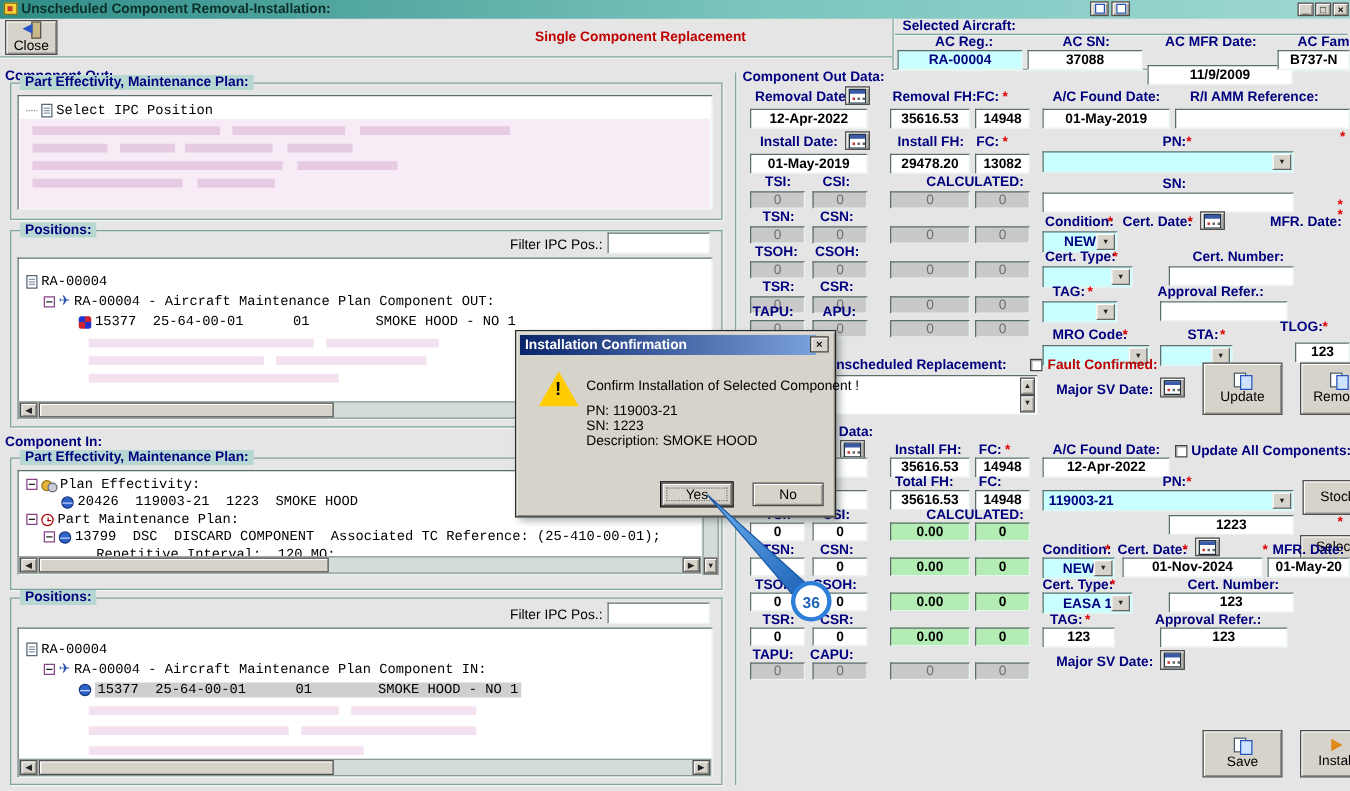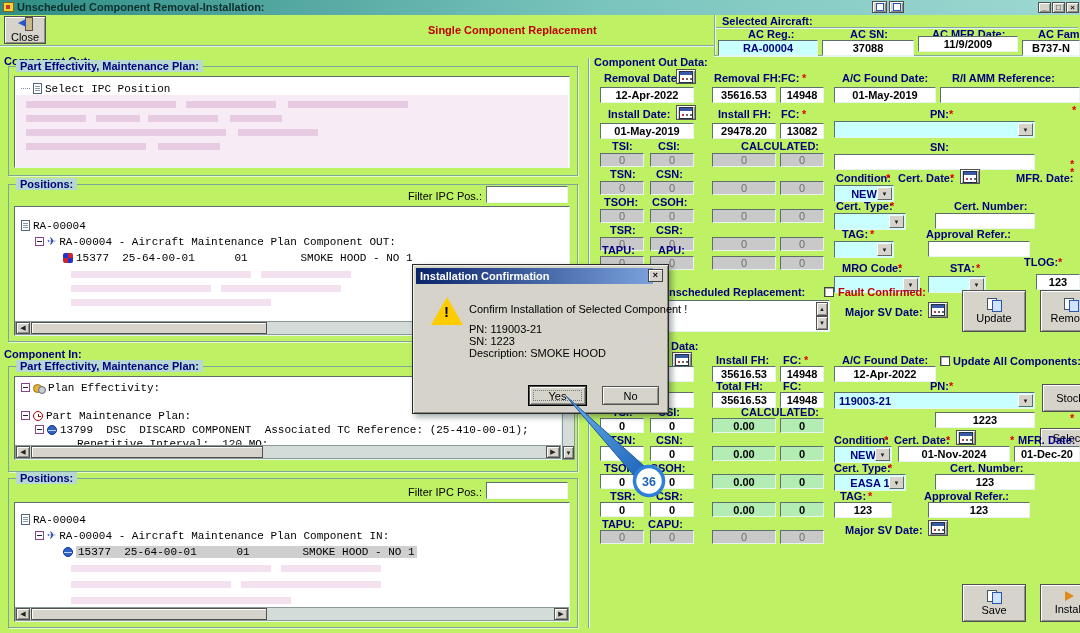--- a/index.html
+++ b/index.html
@@ -1,17 +1,17 @@
 <!DOCTYPE html>
 <html><head>
 <meta charset="utf-8">
 <style>
 *{margin:0;padding:0;box-sizing:border-box}
 html,body{width:1080px;height:633px;overflow:hidden}
-#root{position:relative;width:1080px;height:633px;background:#bef264;font-family:"Liberation Sans",sans-serif;font-size:11px;overflow:hidden}
+#root{position:relative;width:1080px;height:633px;background:#e5e5e5;font-family:"Liberation Sans",sans-serif;font-size:11px;overflow:hidden}
 .lbl{position:absolute;color:#00007f;font-weight:bold;white-space:nowrap;font-size:11px}
 .lbl.red{color:#c00000}
 .ast{position:absolute;color:#e00000;font-weight:bold;font-size:11px}
 .fld{position:absolute;background:#fff;border:1px solid;border-color:#5c6f6c #e9f4f1 #e9f4f1 #5c6f6c;font-weight:bold;font-size:11px;display:flex;align-items:center;justify-content:center;white-space:nowrap;overflow:hidden;color:#000}
 .fld.cyan{background:#c9ffff;color:#00007f}
 .fld.gray{background:#c9c9c9;color:#6e6e6e;font-weight:normal}
 .fld.green{background:#b3edb3;color:#000}
 .fld.alft{justify-content:flex-start;padding-left:4px}
 .combo .arr{position:absolute;right:1px;top:1px;bottom:1px;width:15px;background:#d6d3ca;border:1px solid;border-color:#fff #666 #666 #fff;display:flex;align-items:center;justify-content:center}
 .combo .arr::before{content:"▼";font-size:6px;color:#222}
@@ -116,21 +116,21 @@
   <div class="etch-h" style="left:714px;top:55px;width:366px"></div>
 
   <div class="lbl" style="left:722px;top:15px">Selected Aircraft:</div>
   <div class="etch-h" style="left:716px;top:27px;width:362px"></div>
   <div class="lbl" style="left:748px;top:28px">AC Reg.:</div>
   <div class="lbl" style="left:850px;top:28px">AC SN:</div>
   <div class="lbl" style="left:932px;top:28px">AC MFR Date:</div>
   <div class="lbl" style="left:1038px;top:28px">AC Fam</div>
   <div class="fld cyan" style="left:718px;top:40px;width:100px;height:16px">RA-00004</div>
   <div class="fld" style="left:822px;top:40px;width:92px;height:16px">37088</div>
-  <div class="fld" style="left:918px;top:36px;width:100px;height:16px">11/9/2009</div>
+  <div class="fld" style="left:918px;top:52px;width:116px;height:16px">11/9/2009</div>
   <div class="fld" style="left:1022px;top:40px;width:58px;height:16px">B737-N</div>
 
   <div class="lbl" style="left:4px;top:55px">Component Out:</div>
 
   <div class="grp" style="left:8px;top:66px;width:570px;height:110px"></div>
   <div class="grp-lbl" style="left:16px;top:60px">Part Effectivity, Maintenance Plan:</div>
   <div class="wa" style="left:14px;top:76px;width:556px;height:92px">
     <div class="trow" style="left:6px;top:5px">
       <span class="tdash"></span>
       <span class="ic-doc"></span>
@@ -185,20 +185,24 @@
 
   <div class="lbl" style="left:4px;top:348px">Component In:</div>
 
   <div class="grp" style="left:8px;top:366px;width:570px;height:106px"></div>
   <div class="grp-lbl" style="left:16px;top:360px">Part Effectivity, Maintenance Plan:</div>
   <div class="wa" style="left:14px;top:376px;width:548px;height:84px">
     <div class="trow" style="left:6px;top:4px">
       <span class="exp"></span>
       <span class="ic-eff"></span>
       <span class="mono">Plan Effectivity:</span>
+    </div>
+    <div class="trow" style="left:34px;top:18px">
+      <span class="ic-globe"></span>
+      <span class="mono">20426  119003-21  1223  SMOKE HOOD</span>
     </div>
     <div class="trow" style="left:6px;top:32px">
       <span class="exp"></span>
       <span class="ic-clock"></span>
       <span class="mono">Part Maintenance Plan:</span>
     </div>
     <div class="trow" style="left:20px;top:46px">
       <span class="exp"></span>
       <span class="ic-globe"></span>
       <span class="mono">13799  DSC  DISCARD COMPONENT  Associated TC Reference: (25-410-00-01);</span>
@@ -453,21 +457,21 @@
   <div class="btn" style="left:956px;top:430px;width:20px;height:15px">
       <span class="cal"></span>
     </div>
   <div class="lbl" style="left:1018px;top:434px">MFR. Date:</div>
   <div class="ast" style="left:1010px;top:434px">*</div>
   <div class="fld cyan combo" style="left:834px;top:446px;width:58px;height:17px">
       <span>NEW</span>
       <span class="arr"></span>
     </div>
   <div class="fld" style="left:898px;top:446px;width:112px;height:16px">01-Nov-2024</div>
-  <div class="fld" style="left:1014px;top:446px;width:66px;height:16px">01-Dec-20</div>
+  <div class="fld" style="left:1014px;top:446px;width:66px;height:16px">01-May-20</div>
 
   <div class="lbl" style="left:604px;top:462px">TSOH:</div>
   <div class="lbl" style="left:650px;top:462px">CSOH:</div>
   <div class="fld" style="left:600px;top:474px;width:44px;height:15px">0</div>
   <div class="fld" style="left:650px;top:474px;width:44px;height:15px">0</div>
   <div class="fld green" style="left:712px;top:474px;width:64px;height:15px">0.00</div>
   <div class="fld green" style="left:780px;top:474px;width:44px;height:15px">0</div>
   <div class="lbl" style="left:834px;top:462px">Cert. Type:</div>
   <div class="ast" style="left:888px;top:462px">*</div>
   <div class="lbl" style="left:950px;top:462px">Cert. Number:</div>

